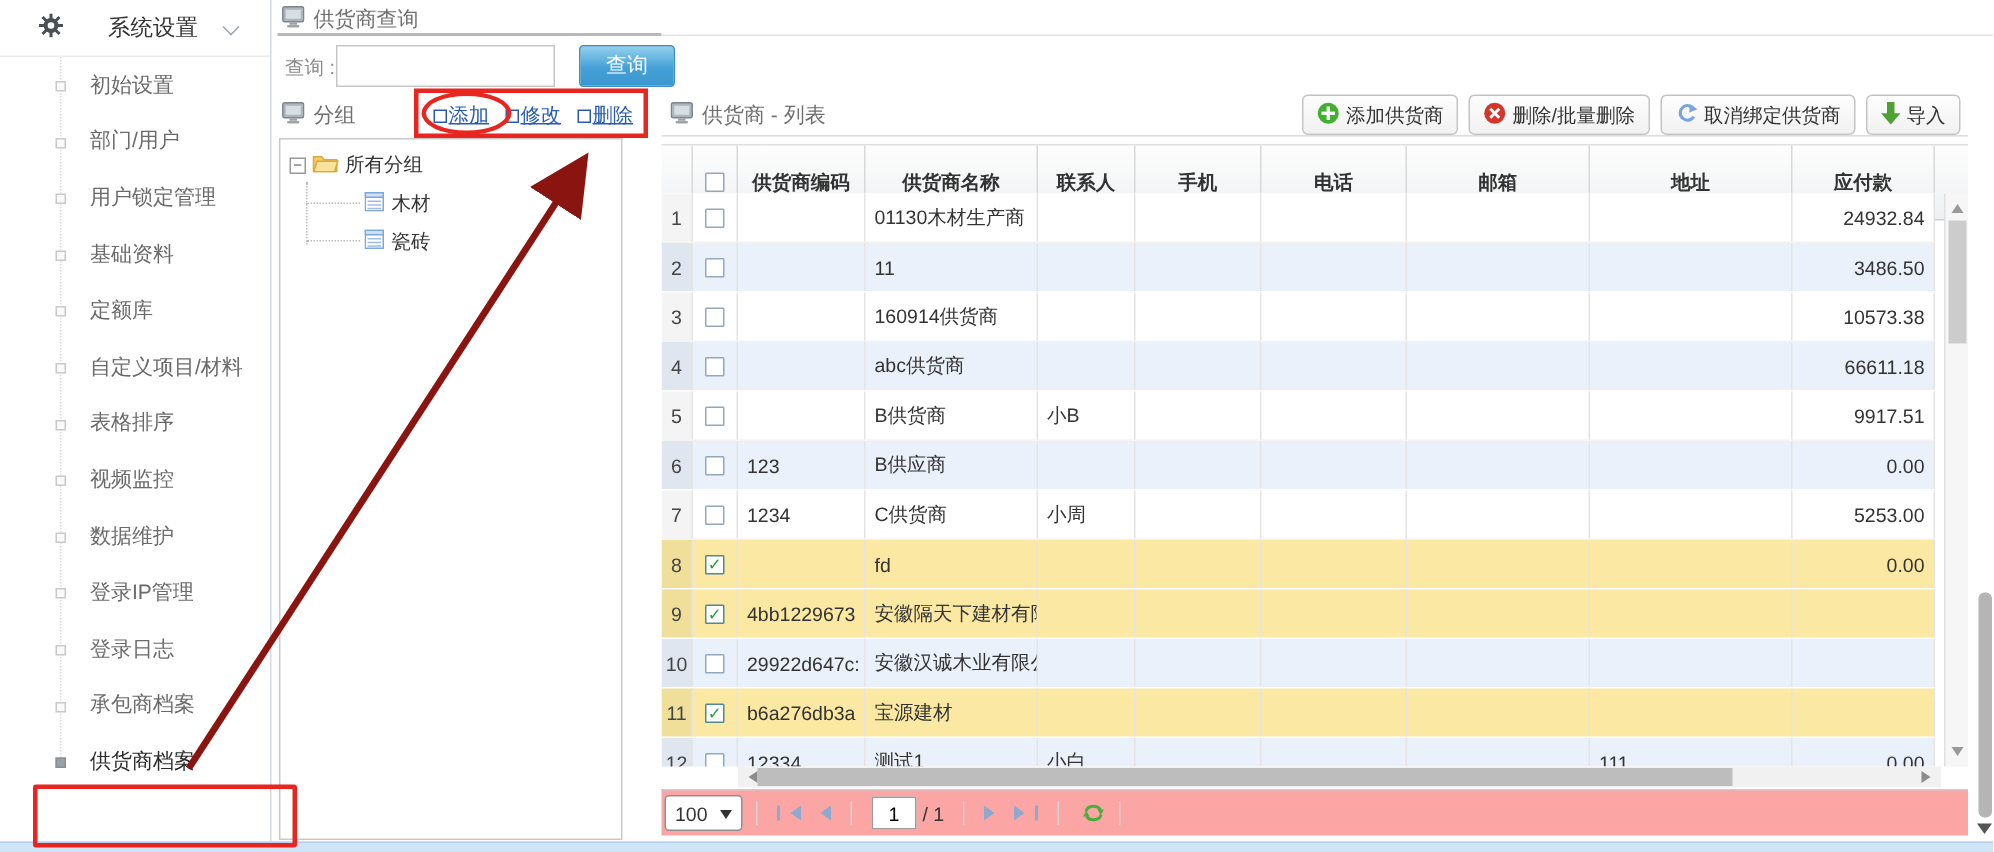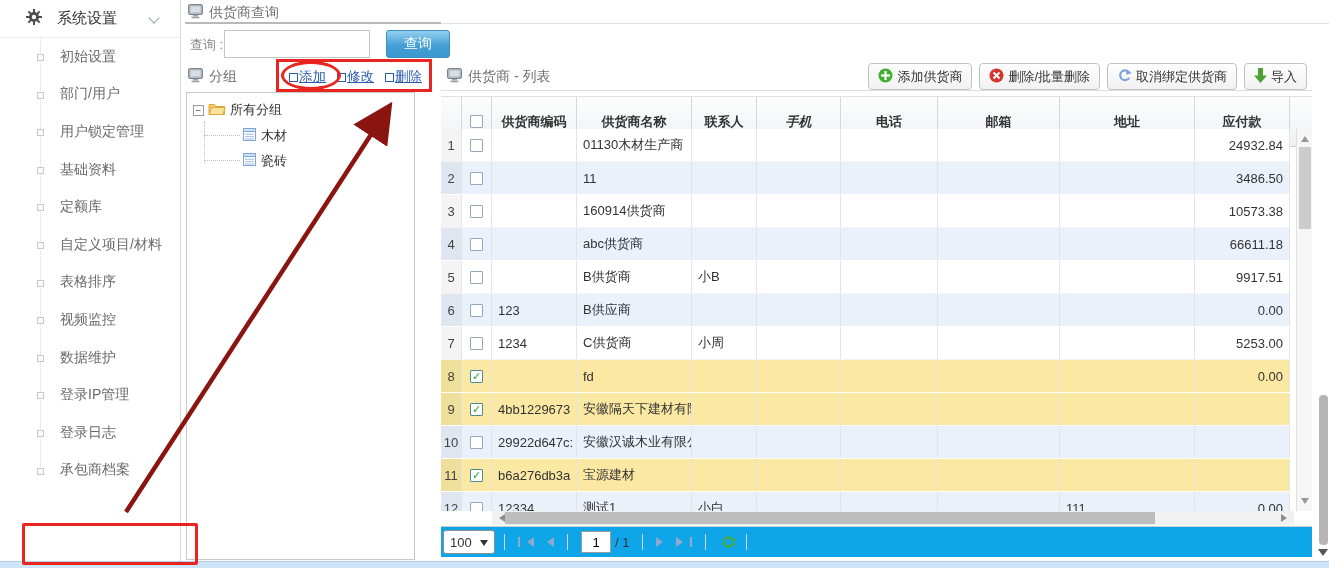--- a/index.html
+++ b/index.html
@@ -3,21 +3,21 @@
 <meta charset="utf-8">
 <style>
 * { margin:0; padding:0; box-sizing:border-box; }
 html,body { width:1329px; height:568px; }
 body { font-family:"Liberation Sans","DejaVu Sans",sans-serif; background:#fff; color:#333; font-size:13px; }
 .app { position:relative; width:1329px; height:568px; background:#fff; overflow:hidden; }
 
 
 .sidebar { position:absolute; left:0; top:0; width:181px; height:568px; background:#fff; border-right:1px solid #d5dade; }
 .sb-head { height:38px; display:flex; align-items:center; border-bottom:1px solid #ececec; padding-left:26px; font-size:15px; color:#333; }
-.sb-head .ttl { margin-left:15px; }
+.sb-head .ttl { margin-left:30px; }
 .chev { width:8px; height:8px; border-right:1.6px solid #9aa3ab; border-bottom:1.6px solid #9aa3ab; transform:rotate(45deg); position:absolute; right:22px; top:14px; }
 #sidebar-list { list-style:none; position:relative; }
 #sidebar-list::before { content:""; position:absolute; left:40px; top:0; bottom:18px; border-left:1px dotted #dcdcdc; }
 #sidebar-list li { height:37.6px; display:flex; align-items:center; padding-left:60px; color:#6a6a6a; font-size:14px; position:relative; cursor:pointer; }
 #sidebar-list li::before { content:""; position:absolute; left:37px; top:16px; width:5px; height:5px; background:#fafafa; border:1px solid #c9c9c9; }
 #sidebar-list li.sel { color:#2b2b2b; }
 #sidebar-list li.sel::before { background:#9aa0a6; border-color:#8a9096; }
 
 
 .ph-title { position:absolute; display:flex; align-items:center; gap:6px; color:#6f6f6f; font-size:14px; }
@@ -68,21 +68,21 @@
 .vs-thumb { position:absolute; left:2px; top:18px; width:12px; height:82px; background:#ccc; cursor:pointer; }
 .vs-down { position:absolute; bottom:3px; left:4px; width:0; height:0; border:4px solid transparent; border-top:6px solid #999; }
 .hscroll { position:absolute; left:492px; top:511px; width:802px; height:14px; background:#f1f1f1; }
 .hs-left { position:absolute; left:3px; top:3px; width:0; height:0; border:4px solid transparent; border-right:6px solid #8c8c8c; }
 .hs-thumb { position:absolute; left:13px; top:1px; width:650px; height:12px; background:#bdbdbd; cursor:pointer; }
 .hs-right { position:absolute; right:3px; top:3px; width:0; height:0; border:4px solid transparent; border-left:6px solid #8c8c8c; }
 .outer-thumb { position:absolute; left:1319px; top:395px; width:9px; height:150px; background:#b5b5b5; border-radius:4px; }
 .outer-down { position:absolute; left:1318px; top:549px; width:0; height:0; border:5px solid transparent; border-top:7px solid #555; }
 
 
-.pager { position:absolute; left:441px; top:526px; width:871px; height:31px; background:#0ea5e9; border-top:1px solid #ccc; display:flex; align-items:center; }
+.pager { position:absolute; left:441px; top:526px; width:871px; height:31px; background:#fca5a5; border-top:1px solid #ccc; display:flex; align-items:center; }
 .pg-size { margin-left:2px; width:52px; height:24px; border:1px solid #8f8f8f; border-radius:3px; background:#fff; display:flex; align-items:center; justify-content:space-between; padding:0 6px; font-size:13px; cursor:pointer; }
 .pg-size .tri { width:0; height:0; border:4px solid transparent; border-top:6px solid #333; margin-top:5px; }
 .pg-sep { width:1px; height:16px; background:#d4d4d4; margin:0 9px; }
 .pg-nav { display:flex; align-items:center; gap:2px; cursor:pointer; padding:0 4px; }
 .tri-l { width:0; height:0; border:5px solid transparent; border-right:7px solid #8fa8cd; }
 .tri-r { width:0; height:0; border:5px solid transparent; border-left:7px solid #8fa8cd; }
 .bar { width:2px; height:10px; background:#8fa8cd; }
 .pg-input { width:30px; height:22px; border:1px solid #9b9b9b; text-align:center; font-size:13px; font-family:inherit; margin:0 4px; }
 .pg-total { color:#333; font-size:13px; margin-right:4px; }
 .pg-refresh { margin-left:6px; cursor:pointer; display:flex; }
@@ -126,20 +126,21 @@
         <li>用户锁定管理</li>
         <li>基础资料</li>
         <li>定额库</li>
         <li>自定义项目/材料</li>
         <li>表格排序</li>
         <li>视频监控</li>
         <li>数据维护</li>
         <li>登录IP管理</li>
         <li>登录日志</li>
         <li>承包商档案</li>
+        <li class="sel">供货商档案</li>
       </ul>
   </aside>
 
   <div class="ph-title" style="left:188px; top:4px;">
     <span><svg width="15" height="15" viewBox="0 0 15 15">
           <rect x="0.5" y="0.5" width="14" height="10" rx="1.5" fill="#aeb6bd" stroke="#7e868d"></rect>
           <rect x="2.5" y="2.5" width="10" height="6" fill="#d8dee3"></rect>
           <rect x="5" y="11" width="5" height="1.5" fill="#9aa2a9"></rect>
           <rect x="3.5" y="12.7" width="8" height="1.6" fill="#9aa2a9"></rect>
         </svg></span>
@@ -243,21 +244,21 @@
   </div>
 
   <div class="grid-header" id="grid-header">
       <div class="gh-cell" style="width: 21px;"></div>
       <div class="gh-cell" style="width: 30px;">
         <div class="cb"></div>
       </div>
       <div class="gh-cell" style="width: 85px;">供货商编码</div>
       <div class="gh-cell" style="width: 115px;">供货商名称</div>
       <div class="gh-cell" style="width: 65px;">联系人</div>
-      <div class="gh-cell" style="width: 84px; font-style: italic;">手机</div>
+      <div class="gh-cell" style="width: 84px;">手机</div>
       <div class="gh-cell" style="width: 97px;">电话</div>
       <div class="gh-cell" style="width: 122px;">邮箱</div>
       <div class="gh-cell" style="width: 135px;">地址</div>
       <div class="gh-cell" style="width: 95px;">应付款</div>
       <div class="gh-cell" style="width: 22px; border-right: none;"></div>
     </div>
   <div class="grid-body" id="grid-body">
       <div class="grow">
         <div class="cell c-num" style="width: 21px;">1</div>
         <div class="cell c-check" style="width: 30px;">

